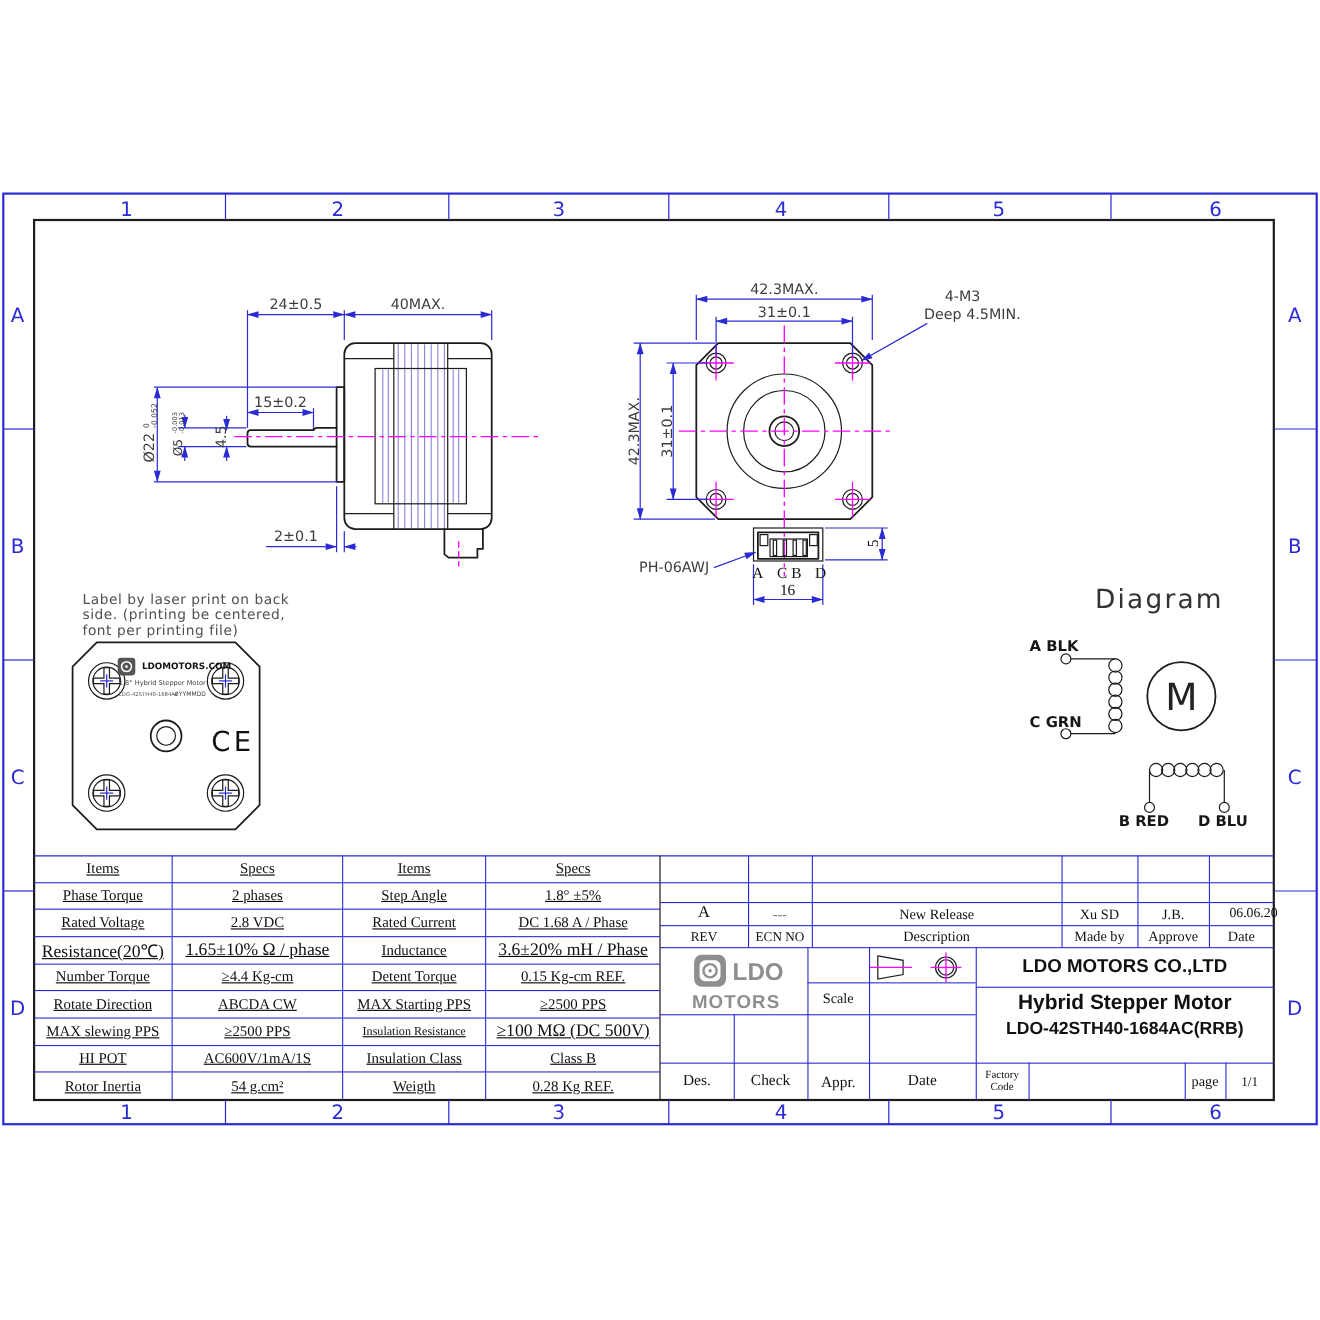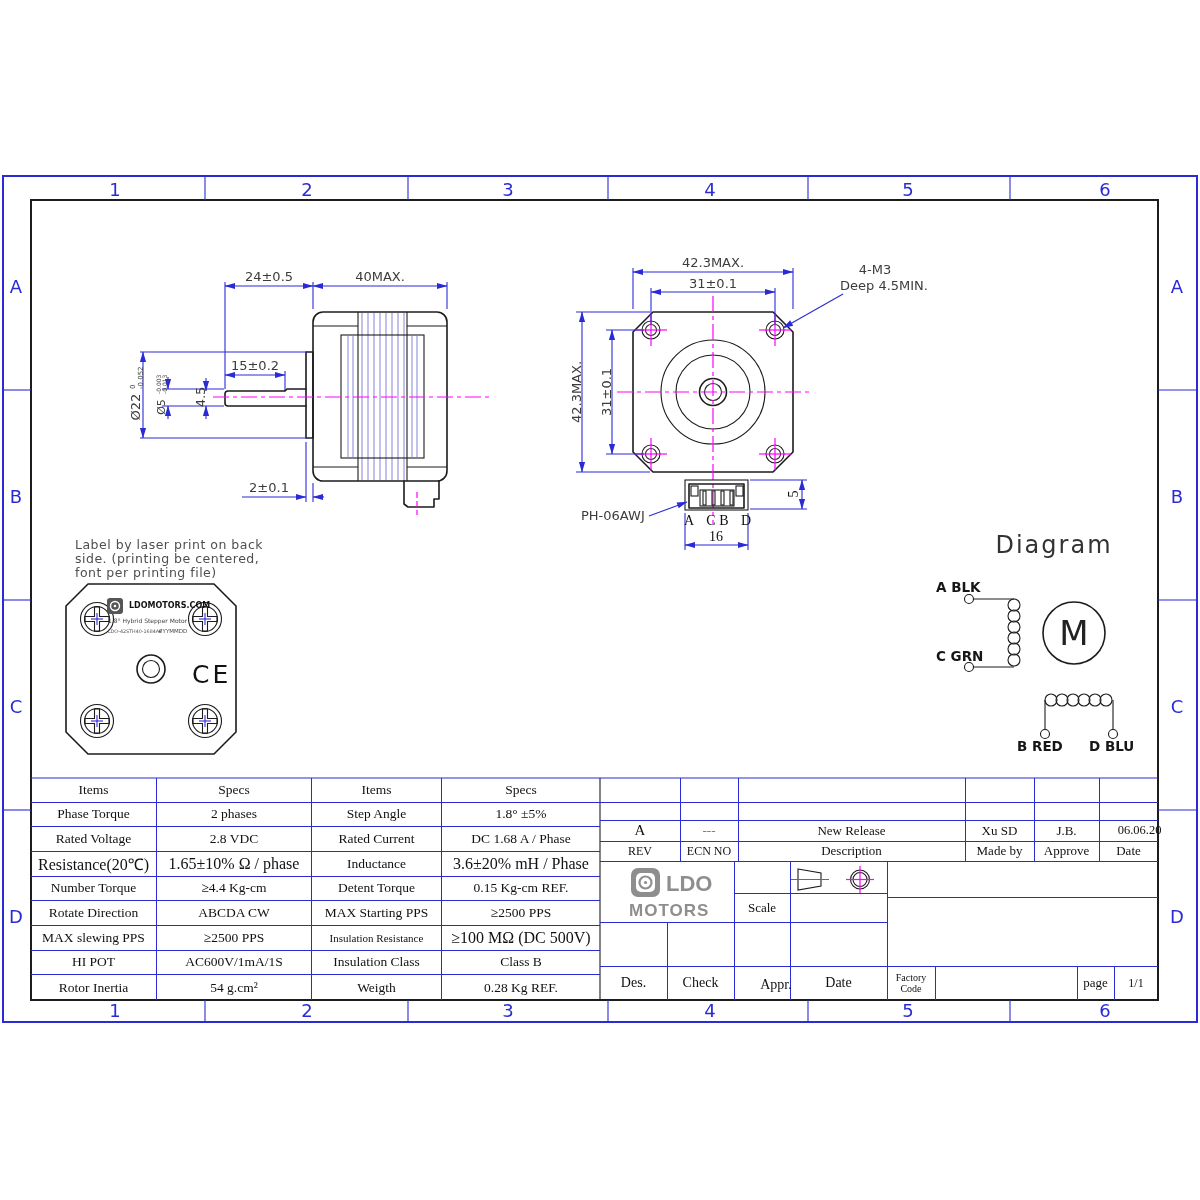--- a/index.html
+++ b/index.html
@@ -30,21 +30,21 @@
   svg .msym{font-size:34px;fill:#222;}
   svg .ce{font-size:25px;letter-spacing:3px;fill:#111;}
   svg .lbB{font-size:8px;font-weight:bold;fill:#111;}
   svg .lb2{font-size:6px;fill:#444;}
   svg .lb3{font-size:4.8px;fill:#555;}
   svg .lb4{font-size:5.5px;fill:#444;}
   svg .logoT{font-family:"Liberation Sans",sans-serif;font-weight:bold;fill:var(--gray);}
 
   
   .spec{position:absolute;left:31px;top:778px;width:569px;height:222px;display:grid;
-        grid-template-columns:126px 155px 130px 158px;grid-template-rows:repeat(9,1fr);}
+        grid-template-columns:126px 155px 130px 158px;grid-template-rows:repeat(9,1fr);text-decoration:underline;}
   .spec>div{border-right:1px solid var(--blue);border-bottom:1px solid var(--blue);
         display:flex;align-items:center;justify-content:center;white-space:nowrap;
         font-size:13.5px;color:#111;}
   .spec>div:nth-child(4n){border-right:none;}
   .spec>div:nth-child(n+33){border-bottom:none;}
   .spec>div.sm{font-size:11px;}
   .spec>div.md{font-size:16px;}
 
   
   .tblock{position:absolute;left:600px;top:778px;width:558px;height:222px;}
@@ -446,24 +446,27 @@
   <div class="tc" style="left:499px;top:42px;width:81px;height:21px;font-size:12.5px">06.06.20</div>
 
   <div class="tc" style="left:0;top:63px;width:80px;height:20px;font-size:12px">REV</div>
   <div class="tc" style="left:80px;top:63px;width:58px;height:20px;font-size:12px">ECN NO</div>
   <div class="tc" style="left:138px;top:63px;width:227px;height:20px">Description</div>
   <div class="tc" style="left:365px;top:63px;width:69px;height:20px">Made by</div>
   <div class="tc" style="left:434px;top:63px;width:65px;height:20px">Approve</div>
   <div class="tc" style="left:499px;top:63px;width:59px;height:20px">Date</div>
 
   <div class="tc" style="left:134px;top:115px;width:56px;height:29px">Scale</div>
+  <div class="tc sans" style="left:287px;top:83px;width:271px;height:36px;font-size:17px">LDO MOTORS CO.,LTD</div>
+  <div class="tc sans" style="left:287px;top:121px;width:271px;height:26px;font-size:19px">Hybrid Stepper Motor</div>
+  <div class="tc sans" style="left:287px;top:147px;width:271px;height:22px;font-size:16px">LDO-42STH40-1684AC(RRB)</div>
 
   <div class="tc" style="left:0;top:188px;width:67px;height:34px;font-size:14px">Des.</div>
   <div class="tc" style="left:67px;top:188px;width:67px;height:34px;font-size:14px">Check</div>
-  <div class="tc" style="left:148px;top:188px;width:56px;height:38px;font-size:14px">Appr.</div>
+  <div class="tc" style="left:134px;top:188px;width:56px;height:38px;font-size:14px">Appr.</div>
   <div class="tc" style="left:190px;top:188px;width:97px;height:34px;font-size:14px">Date</div>
   <div class="tc stack" style="left:287px;top:188px;width:48px;height:34px;font-size:10px">
     <span>Factory</span>
     <span>Code</span>
   </div>
   <div class="tc" style="left:477px;top:188px;width:37px;height:34px">page</div>
   <div class="tc" style="left:514px;top:188px;width:44px;height:34px;font-size:12px">1/1</div>
 </div>
 
 </div>

